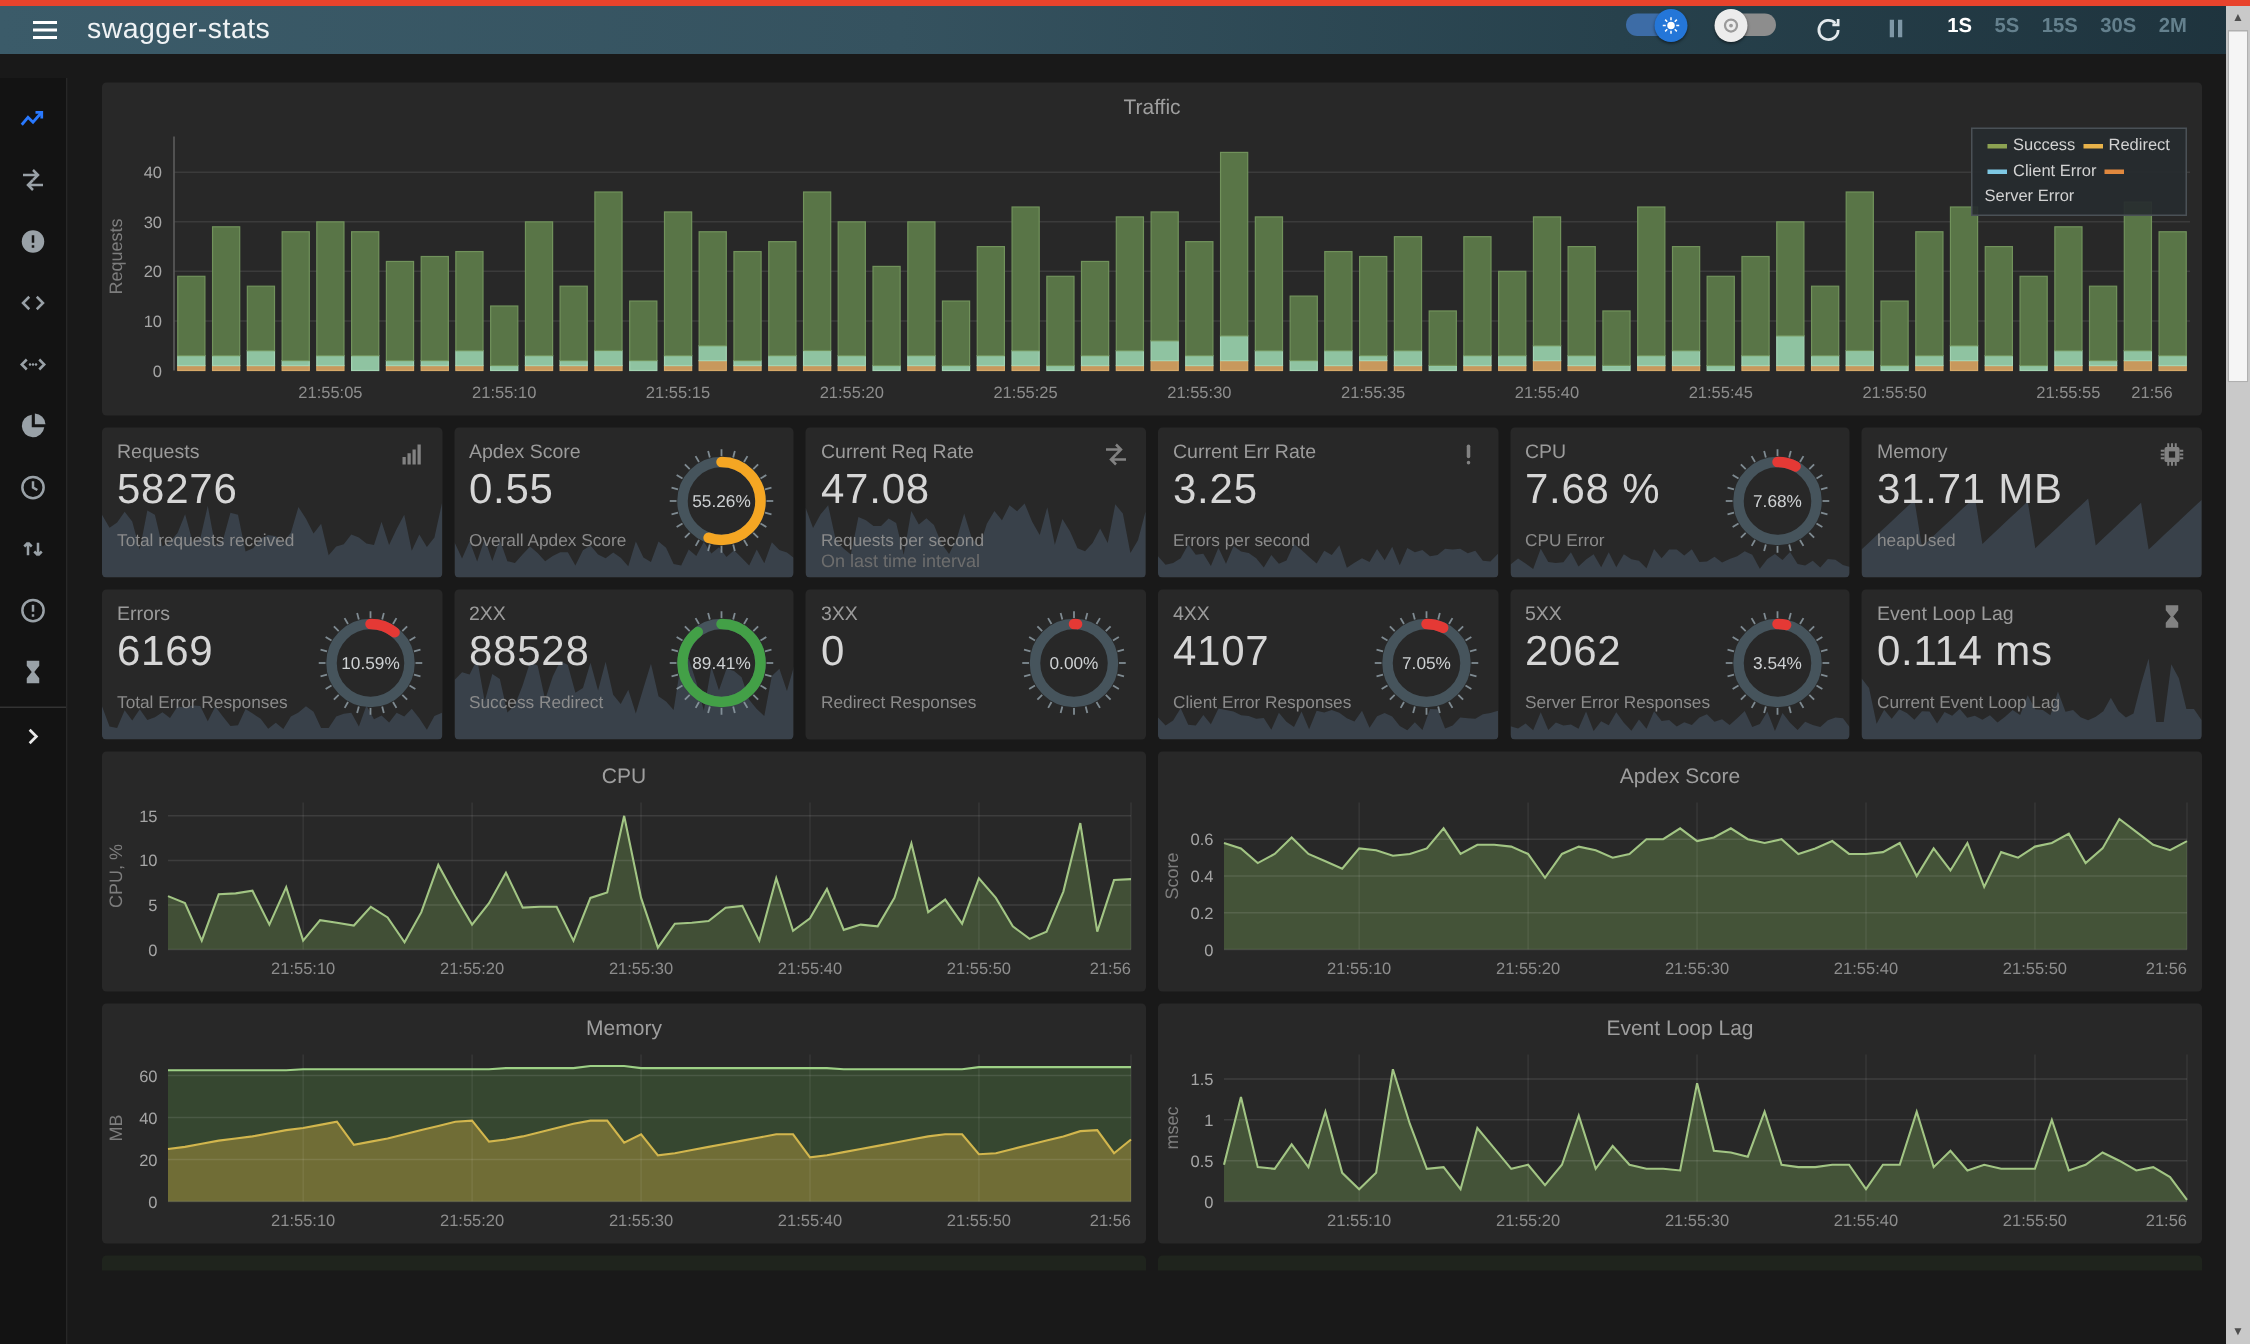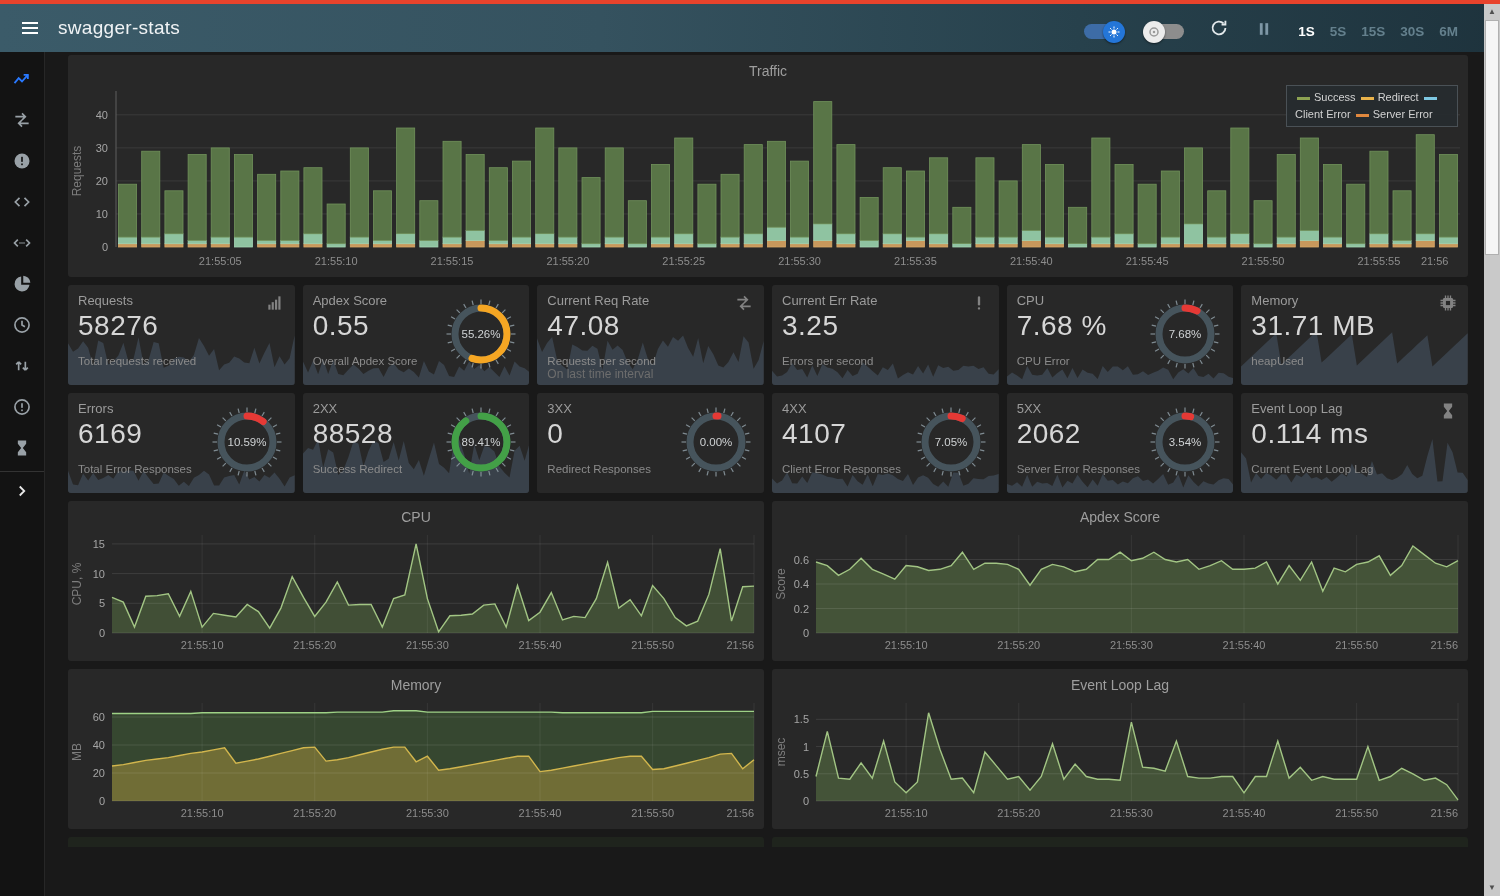--- a/index.html
+++ b/index.html
@@ -1,22 +1,22 @@
 <!DOCTYPE html>
 <html><head>
 <meta charset="utf-8">
 <style>
 *{margin:0;padding:0;box-sizing:border-box}
 html,body{width:1500px;height:896px;overflow:hidden;background:#191919;font-family:"Liberation Sans",sans-serif}
 body{position:relative}
 .redline{position:absolute;top:0;left:0;right:0;height:4px;background:#e8432c;z-index:55}
-.topbar{position:absolute;top:4px;left:0;right:0;height:48px;background:linear-gradient(90deg,#3b5b69 0%,#35525f 40%,#27414c 72%,#1e333d 100%);display:flex;align-items:center;padding:0 12px;z-index:40}
+.topbar{position:absolute;top:4px;left:0;right:0;height:32px;background:linear-gradient(90deg,#3b5b69 0%,#35525f 40%,#27414c 72%,#1e333d 100%);display:flex;align-items:center;padding:0 12px;z-index:40}
 .hamburger{color:#fff;margin:0 16px 0 6px;display:flex;cursor:pointer}
 .apptitle{color:#f0f3f5;font-size:19px;font-weight:500;letter-spacing:.3px}
-.topbar-right{margin-left:auto;display:flex;align-items:flex-end;gap:24px;padding-right:30px}
+.topbar-right{margin-left:auto;display:flex;align-items:flex-start;gap:24px;padding-right:30px}
 .toggle{width:38px;height:15px;border-radius:8px;position:relative;cursor:pointer}
 .toggle .knob{position:absolute;top:-3.5px;width:22px;height:22px;border-radius:50%;display:flex;align-items:center;justify-content:center;box-shadow:0 1px 2px rgba(0,0,0,.5)}
 .toggle.on{background:#3d6ca6}.toggle.on .knob{right:-3px;background:#2476d8}
 .toggle.off{background:#8d8d8d}.toggle.off .knob{left:-3px;background:#ececec}
 .iconbtn{display:flex;cursor:pointer}
 .intervals{display:flex;gap:15px;font-size:13.5px;font-weight:700}
 .interval{color:#64808d;cursor:pointer}.interval.active{color:#fff}
 .sidebar{position:absolute;left:0;top:52px;bottom:0;width:45px;background:#131313;border-right:1px solid #272727;display:flex;flex-direction:column;align-items:center;padding-top:6px;z-index:30}
 .side-item{height:41px;width:100%;display:flex;align-items:center;justify-content:center;color:#99a1a7;cursor:pointer}
 .side-item.active{color:#2979ff}
@@ -25,21 +25,21 @@
 .main{position:absolute;left:45px;top:52px;right:16px;bottom:0;padding:0 16px 0 23px;z-index:10}
 .summary-row{height:46px;display:flex;align-items:center;gap:10px;padding-top:4px}
 .summary-icon{color:#2b7bf6;display:flex}
 .summary-title{color:#c2c2c2;font-size:18px}
 .powered{margin-left:auto;font-size:12px;color:#8a8a8a}
 .powered .brand{color:#4470d6;cursor:pointer}
 .panel{background:#282828;border-radius:3px;position:relative}
 .panel-title{text-align:center;color:#9e9e9e;font-size:14px;font-weight:500;padding-top:8px;height:26px}
 #traffic-panel{height:222px;margin-top:3px}
 #traffic-svg{display:block;width:100%;height:192px}
-.legend{position:absolute;top:30px;right:10px;width:172px;background:rgba(38,43,47,.92);border:1px solid #4a5156;padding:3px 8px;font-size:11px;color:#d2d2d2;line-height:1.55;z-index:5}
+.legend{position:absolute;top:30px;right:10px;width:144px;background:rgba(38,43,47,.92);border:1px solid #4a5156;padding:3px 8px;font-size:11px;color:#d2d2d2;line-height:1.55;z-index:5}
 .legend .sw{display:inline-block;width:13px;height:3px;vertical-align:middle;margin:0 4px 0 2px}
 .cards{display:grid;grid-template-columns:repeat(6,1fr);gap:8px;margin-top:8px}
 .card{background:#282828;border-radius:3px;height:100px;position:relative;padding:8px 10px;overflow:hidden}
 .card-title{font-size:13px;color:#9b9b9b;position:relative;z-index:2}
 .card-value{font-size:28px;color:#d6d6d6;margin-top:2px;letter-spacing:.5px;position:relative;z-index:2;line-height:1.15}
 .card-sub{font-size:11.5px;color:#8b8b8b;margin-top:13px;position:relative;z-index:2}
 .card-note{font-size:12px;color:#6d6d6d;position:relative;z-index:2}
 .card-icon{position:absolute;top:8px;right:10px;color:#828282;z-index:2;display:flex}
 .card-spark{position:absolute;left:0;right:0;bottom:0;z-index:1;display:block;width:100%}
 .card-gauge{position:absolute;top:5px;right:4px;z-index:3}
@@ -95,21 +95,21 @@
         <svg width="20" height="20" viewBox="0 0 24 24">
           <rect x="7" y="5" width="3.4" height="14" fill="currentColor"></rect>
           <rect x="13.6" y="5" width="3.4" height="14" fill="currentColor"></rect>
         </svg>
       </span>
     <div class="intervals" id="intervals">
         <span class="interval active">1S</span>
         <span class="interval">5S</span>
         <span class="interval">15S</span>
         <span class="interval">30S</span>
-        <span class="interval">6M</span>
+        <span class="interval">2M</span>
       </div>
   </div>
 </div>
 
 <aside class="sidebar" id="sidebar">
     <div class="side-item active">
       <span style="display: flex;">
         <svg width="20" height="20" viewBox="0 0 24 24">
           <path d="M3 17l5-6 4 4 7-8" fill="none" stroke="currentColor" stroke-width="2.2"></path>
           <path d="M14 7h5v5" fill="none" stroke="currentColor" stroke-width="2.2"></path>

